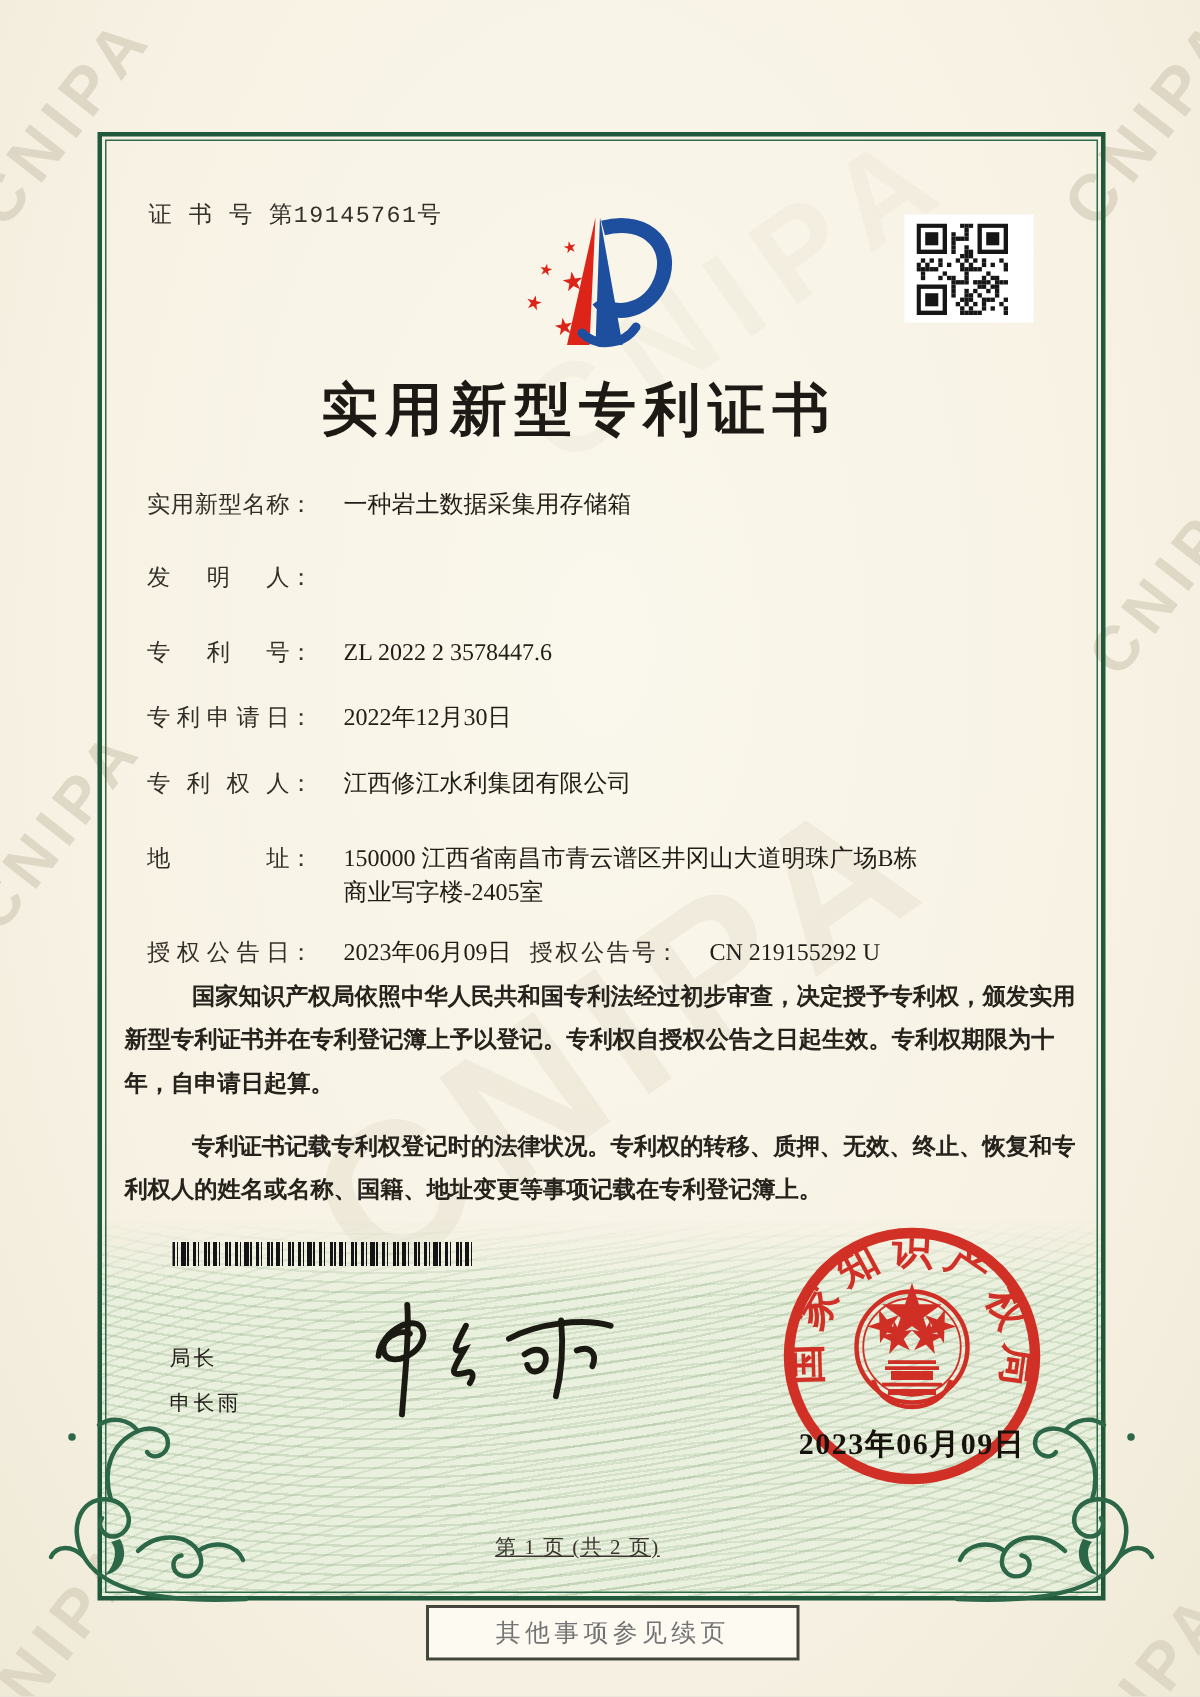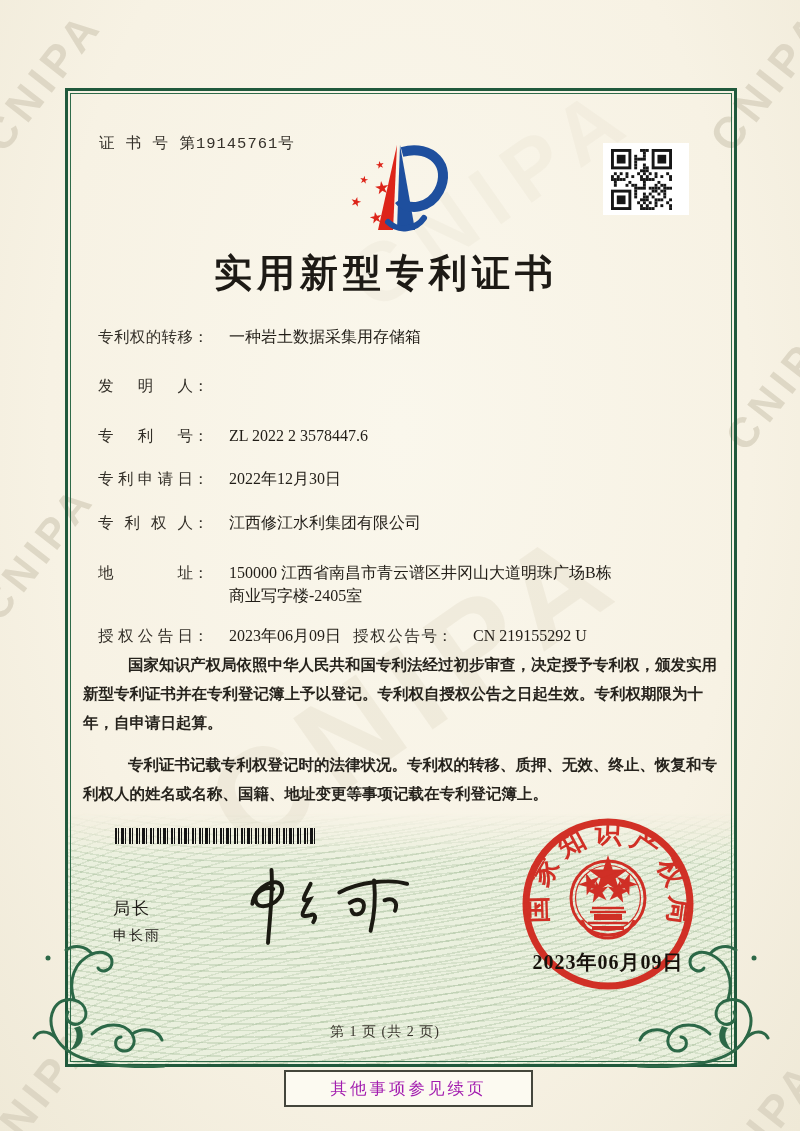--- a/index.html
+++ b/index.html
@@ -63,34 +63,34 @@
   .barcode {
     position:absolute; left:115px; top:828px; width:203px; height:16px;
     background:repeating-linear-gradient(90deg,
       #141414 0 2px, transparent 2px 3px,
       #141414 3px 4px, transparent 4px 6px,
       #141414 6px 9px, transparent 9px 10px,
       #141414 10px 11px, transparent 11px 14px,
       #141414 14px 16px, transparent 16px 17px,
       #141414 17px 18px, transparent 18px 21px);
   }
-  .director-title { position:absolute; left:113px; top:897px; font-size:17px; color:#23201b; letter-spacing:2px; }
+  .director-title { position:absolute; left:113px; top:897px; font-size:14px; color:#23201b; letter-spacing:2px; }
   .director-name  { position:absolute; left:113px; top:927px; font-size:14px; color:#23201b; letter-spacing:2px; }
   .sig { position:absolute; left:228px; top:860px; }
   .seal { position:absolute; left:520px; top:816px; opacity:.94; }
   .seal-date {
     position:absolute; left:520px; top:949px; width:176px; text-align:center;
     font-size:20px; font-weight:700; color:#17120c; letter-spacing:1px;
   }
-  .page-info { position:absolute; left:0; width:770px; top:1023px; text-align:center; font-size:14px; color:#3a362e; letter-spacing:1px; }
+  .page-info { position:absolute; left:0; width:770px; top:1023px; text-align:center; font-size:14px; color:#3a362e; letter-spacing:1px;text-decoration:underline; }
   .cont-box {
     position:absolute; left:284px; top:1070px; width:249px; height:37px;
     background:#fcfaf1; border:2px solid #44463c;
     display:flex; align-items:center; justify-content:center;
-    font-size:16.5px; letter-spacing:3px; color:#a21caf;font-family:Liberation Mono, monospace;
+    font-size:16.5px; letter-spacing:3px; color:#737373;font-family:Liberation Mono, monospace;
   }
   .flourish { position:absolute; }
 </style>
 </head>
 <body>
 
 <div class="page">
 
   <span class="wm" style="left:-28px; top:130px; font-size:44px; transform:rotate(-52deg);">CNIPA</span>
   <span class="wm" style="left:700px; top:130px; font-size:44px; transform:rotate(-52deg);">CNIPA</span>
@@ -275,21 +275,21 @@
           <rect x="37.76" y="58.10" width="2.90" height="2.90"></rect>
           <rect x="40.67" y="58.10" width="2.90" height="2.90"></rect>
           <rect x="58.10" y="58.10" width="2.90" height="2.90"></rect>
         </g>
       </svg>
   </div>
 
   <div class="title">实用新型专利证书</div>
 
   <div class="row" style="top:325px">
-    <span class="flabel">专利权的转移</span>
+    <span class="flabel">实用新型名称</span>
     <span class="colon">：</span>
     <span class="fvalue">一种岩土数据采集用存储箱</span>
   </div>
   <div class="row" style="top:374px">
     <span class="flabel">发明人</span>
     <span class="colon">：</span>
   </div>
   <div class="row" style="top:424px">
     <span class="flabel">专利号</span>
     <span class="colon">：</span>

